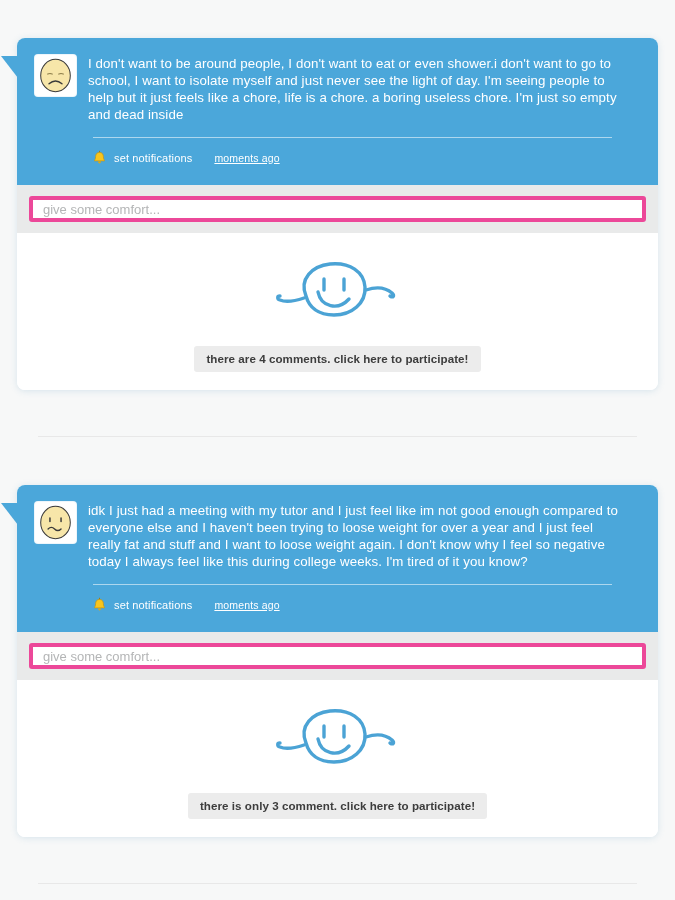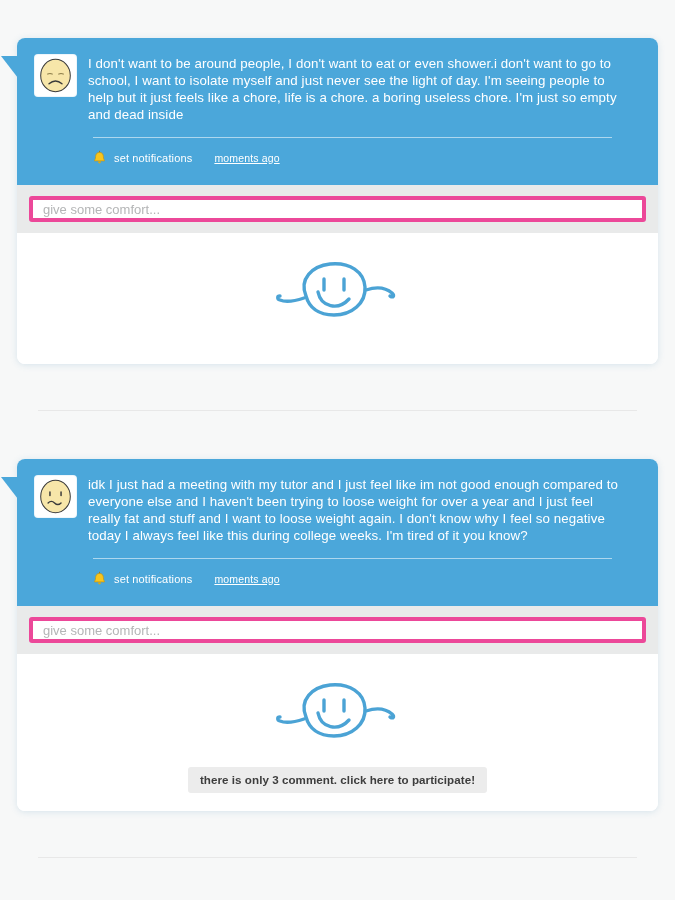--- a/index.html
+++ b/index.html
@@ -226,20 +226,23 @@
             <g fill="none" stroke="#4ba3d5" stroke-width="3.4" stroke-linecap="round" stroke-linejoin="round">
               <path d="M38 47 C31 30 44 17 62 15 C82 13 96 23 97 38 C98 54 84 66 66 66 C50 66 41 58 38 47 Z"></path>
               <line x1="56" y1="30" x2="56" y2="41"></line>
               <line x1="76" y1="30" x2="76" y2="41"></line>
               <path d="M50 43 C53 58 70 62 81 50"></path>
               <path d="M36 49 C27 52 19 54 12 51 C9 50 9 47 12 47"></path>
               <path d="M98 41 C107 38 117 38 124 44 C127 47 125 49 122 47"></path>
             </g>
           </svg>
         </div>
+        <div class="participate-holder">
+          <button class="participate">there are 4 comments. click here to participate!</button>
+        </div>
       </div>
 
     </div>
   </div>
 
   <div class="gap-top"></div>
   <div class="post-separator"></div>
   <div class="gap-bottom"></div>
 
   <div class="post">

